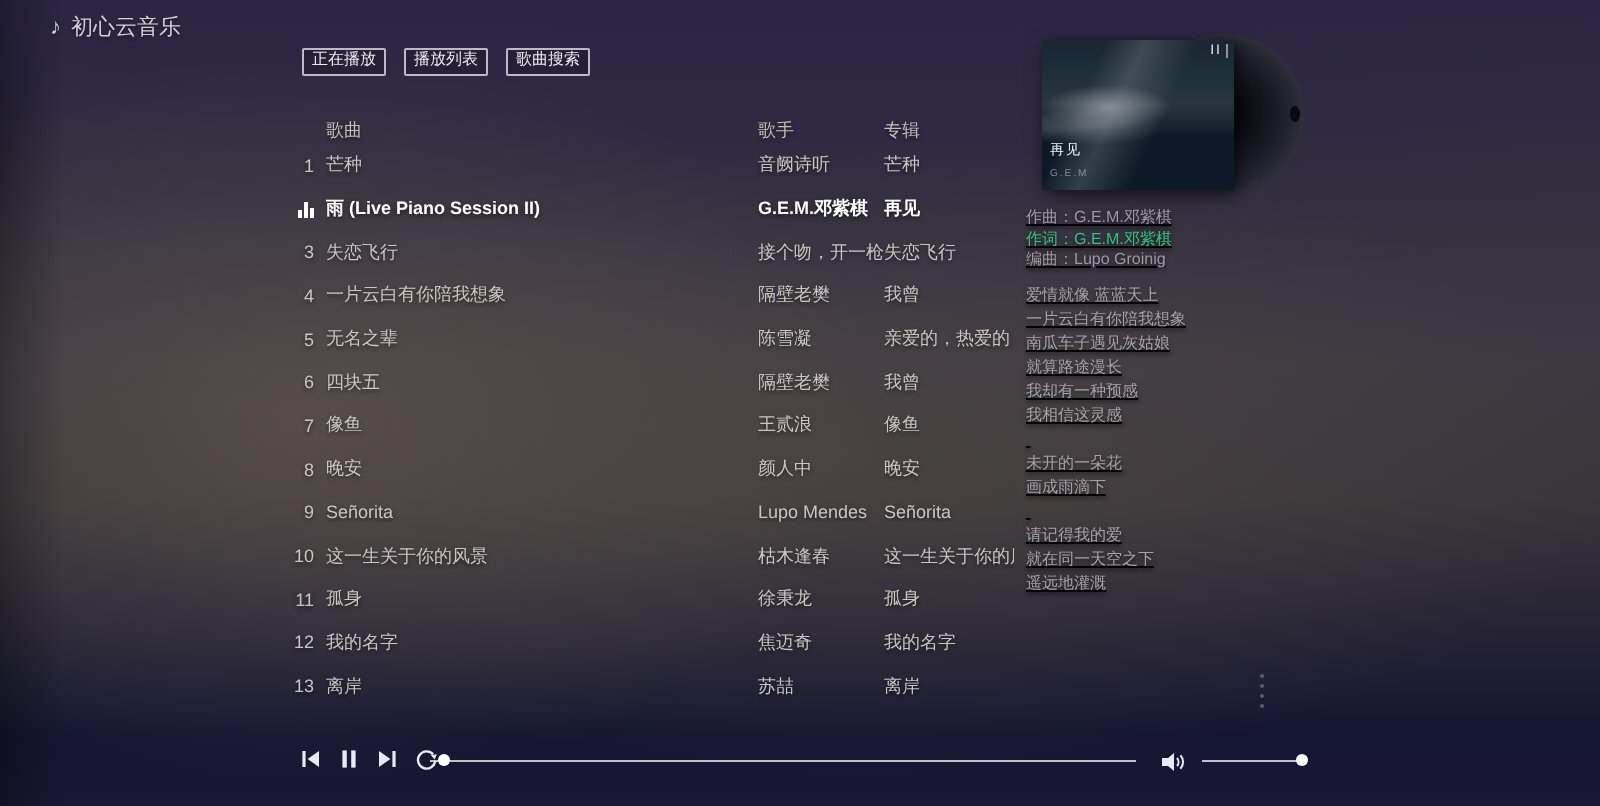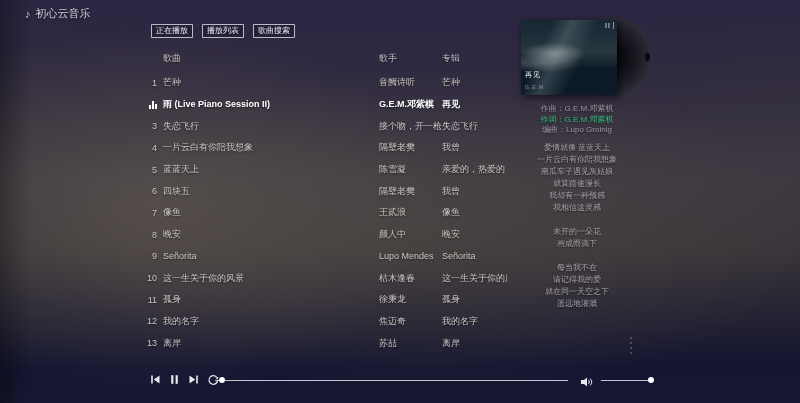--- a/index.html
+++ b/index.html
@@ -13,21 +13,21 @@
     linear-gradient(90deg, rgba(8,8,16,0.5), rgba(8,8,16,0) 4%),
     linear-gradient(180deg,#2b2640 0%,#332e3e 22%,#3e3941 45%,#3a3539 62%,#232133 80%,#141531 91%,#191834 100%);}
   .hdr{position:absolute;left:25px;top:6px;z-index:3;display:flex;align-items:center;gap:5px;
     color:#d3d0da;font-size:11px;text-shadow:0 1px 2px rgba(0,0,0,.45);}
   .tabs{position:absolute;left:151px;top:24px;z-index:3;display:flex;gap:9px;}
   .tab{width:42px;height:14px;font-size:8px;line-height:12px;padding:0;border-radius:1px;
     color:#eceaef;background:rgba(18,16,28,0.28);border:1px solid rgba(238,238,244,0.75);cursor:pointer;
     font-family:Liberation Mono, monospace;}
   .table{position:absolute;left:145px;top:52px;width:362px;z-index:3;font-size:9px;
     color:#cac6c2;text-shadow:0 1px 2px rgba(0,0,0,.5);}
-  .thead{display:flex;height:20px;align-items:flex-start;color:#c3bfbb;}
+  .thead{display:flex;height:20px;align-items:flex-end;color:#c3bfbb;}
   .trow{display:flex;height:21.7px;align-items:center;cursor:pointer;}
   .c-idx{width:12px;flex:none;text-align:right;}
   .c-song{margin-left:6px;width:192px;flex:none;white-space:nowrap;overflow:hidden;}
   .c-artist{width:63px;flex:none;white-space:nowrap;overflow:hidden;margin-left:24px;}
   .c-album{flex:1;white-space:nowrap;overflow:hidden;}
   .trow.playing{color:#ffffff;font-weight:bold;}
   .eq{display:inline-flex;align-items:flex-end;gap:1px;height:8px;vertical-align:middle;}
   .eq i{display:block;width:2px;background:#fff;}
   .eq i:nth-child(1){height:4px}.eq i:nth-child(2){height:8px}.eq i:nth-child(3){height:5px}
   .disc{position:absolute;left:572px;top:17px;width:80px;height:80px;border-radius:50%;z-index:1;
@@ -37,22 +37,22 @@
     box-shadow:2px 2px 8px rgba(0,0,0,0.65);}
   .cover-art{position:relative;width:100%;height:100%;overflow:hidden;background:
     radial-gradient(ellipse 46px 16px at 34% 45%, rgba(192,198,200,0.55), rgba(192,198,200,0) 70%),
     radial-gradient(ellipse 56px 13px at 22% 58%, rgba(152,158,162,0.45), rgba(152,158,162,0) 70%),
     linear-gradient(115deg, rgba(90,104,112,0) 25%, rgba(122,136,142,0.35) 40%, rgba(60,74,84,0) 60%),
     linear-gradient(180deg,#182733 0%,#1d2d38 18%,#27363f 42%,#16242f 58%,#0c1a27 64%,#0c1a27 100%);}
   .cover-corner{position:absolute;right:3px;top:2px;color:rgba(255,255,255,0.9);font-size:7px;
     letter-spacing:1px;border-right:1px solid rgba(255,255,255,0.5);padding-right:2px;}
   .cover-title{position:absolute;left:4px;top:50px;color:#eef2f4;font-size:7px;letter-spacing:1px;}
   .cover-sub{position:absolute;left:4px;top:64px;color:rgba(222,226,230,0.5);font-size:5px;letter-spacing:1px;}
-  .lyric-panel{position:absolute;left:499px;top:104px;width:156px;z-index:3;text-align:center;
-    text-shadow:0 1px 2px rgba(0,0,0,.55);}
+  .lyric-panel{position:absolute;left:513px;top:104px;width:156px;z-index:3;
+    text-shadow:0 1px 2px rgba(0,0,0,.55);text-decoration:underline;}
   .credit{font-size:8px;line-height:10.5px;color:#9d99a4;}
   .credit.hl{color:#31c27c;}
   .lyrics{margin-top:6px;}
   .lyric-line{font-size:8px;line-height:12px;color:#a6a2ab;}
   .scroll-dots{position:absolute;left:630px;top:337px;z-index:3;display:flex;flex-direction:column;gap:3px;cursor:pointer;}
   .scroll-dots i{width:2px;height:2px;border-radius:50%;background:rgba(255,255,255,0.28);}
   .pbar{position:absolute;left:0;top:365px;width:800px;height:38px;z-index:3;}
   .controls{position:absolute;left:148px;top:8px;display:flex;align-items:center;gap:4px;}
   .pbtn{background:none;border:0;padding:0;width:15px;height:13px;display:flex;align-items:center;
     justify-content:center;cursor:pointer;}
@@ -112,21 +112,21 @@
           <span class="c-album">失恋飞行</span>
         </div>
         <div class="trow">
           <span class="c-idx">4</span>
           <span class="c-song">一片云白有你陪我想象</span>
           <span class="c-artist">隔壁老樊</span>
           <span class="c-album">我曾</span>
         </div>
         <div class="trow">
           <span class="c-idx">5</span>
-          <span class="c-song">蓝蓝天上</span>
+          <span class="c-song">无名之辈</span>
           <span class="c-artist">陈雪凝</span>
           <span class="c-album">亲爱的，热爱的 影视...</span>
         </div>
         <div class="trow">
           <span class="c-idx">6</span>
           <span class="c-song">四块五</span>
           <span class="c-artist">隔壁老樊</span>
           <span class="c-album">我曾</span>
         </div>
         <div class="trow">
@@ -196,21 +196,20 @@
         <div class="lyric-line">爱情就像 蓝蓝天上</div>
         <div class="lyric-line">一片云白有你陪我想象</div>
         <div class="lyric-line">南瓜车子遇见灰姑娘</div>
         <div class="lyric-line">就算路途漫长</div>
         <div class="lyric-line">我却有一种预感</div>
         <div class="lyric-line">我相信这灵感</div>
         <div class="lyric-line">&nbsp;</div>
         <div class="lyric-line">未开的一朵花</div>
         <div class="lyric-line">画成雨滴下</div>
         <div class="lyric-line">&nbsp;</div>
-        <div class="lyric-line">每当我不在</div>
         <div class="lyric-line">请记得我的爱</div>
         <div class="lyric-line">就在同一天空之下</div>
         <div class="lyric-line">遥远地灌溉</div>
       </div>
   </div>
 
   <div class="scroll-dots">
     <i></i>
       <i></i>
       <i></i>

